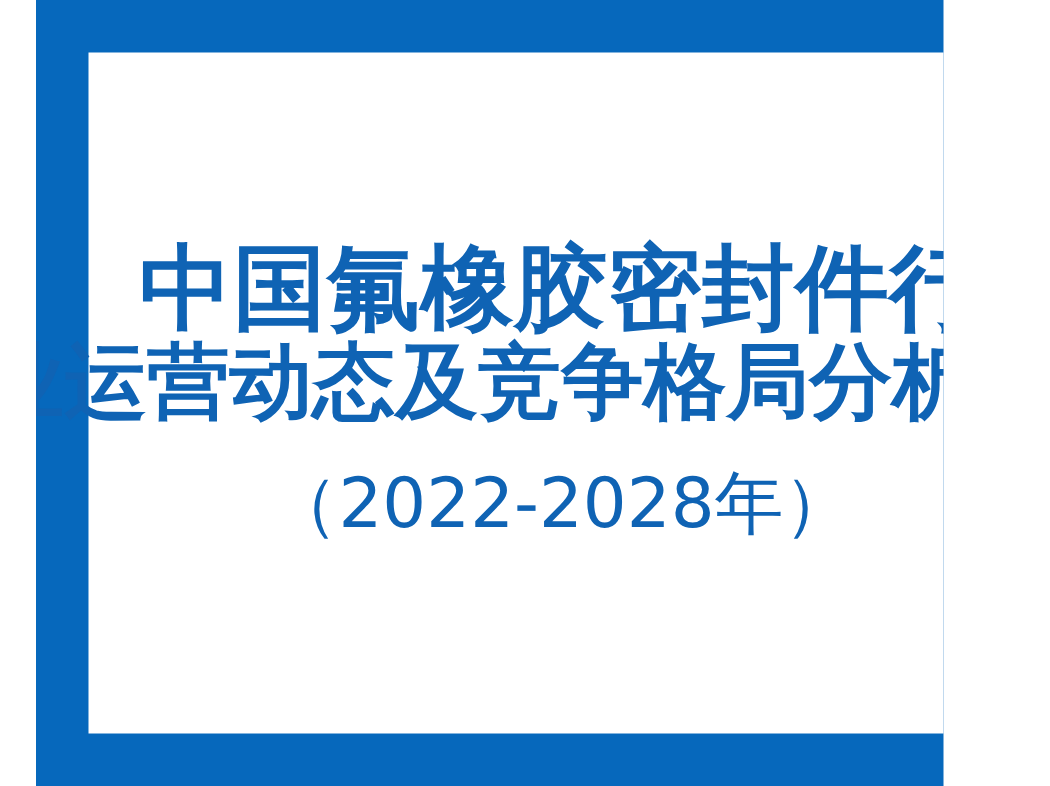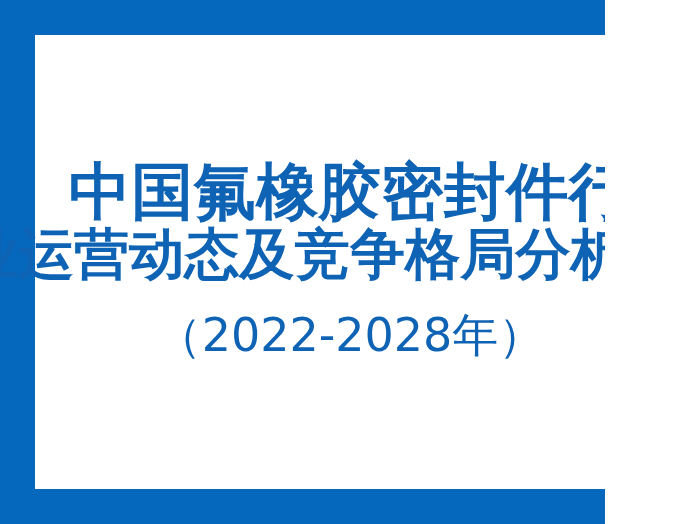--- a/index.html
+++ b/index.html
@@ -11,20 +11,21 @@
     font-family: "DejaVu Sans", "Liberation Sans", sans-serif;
   }
 
   #cover-page {
     position: relative;
     width: 605px;
     height: 524px;
     overflow: hidden;
     background: #0668bc;
     box-sizing: border-box;
+    margin-left: 24px;
   }
 
   #cover-frame {
     position: absolute;
     left: 35px;
     top: 35px;
     width: 630px;
     height: 454px;
     background: #ffffff;
     box-sizing: border-box;

